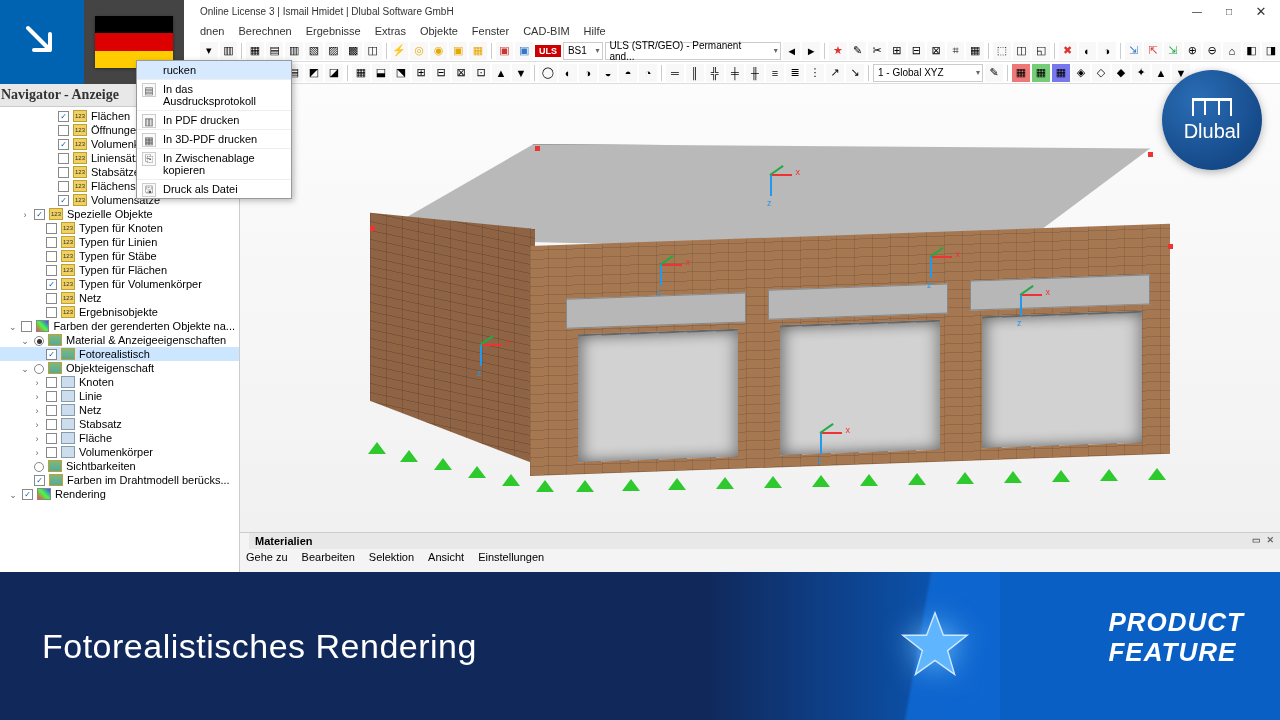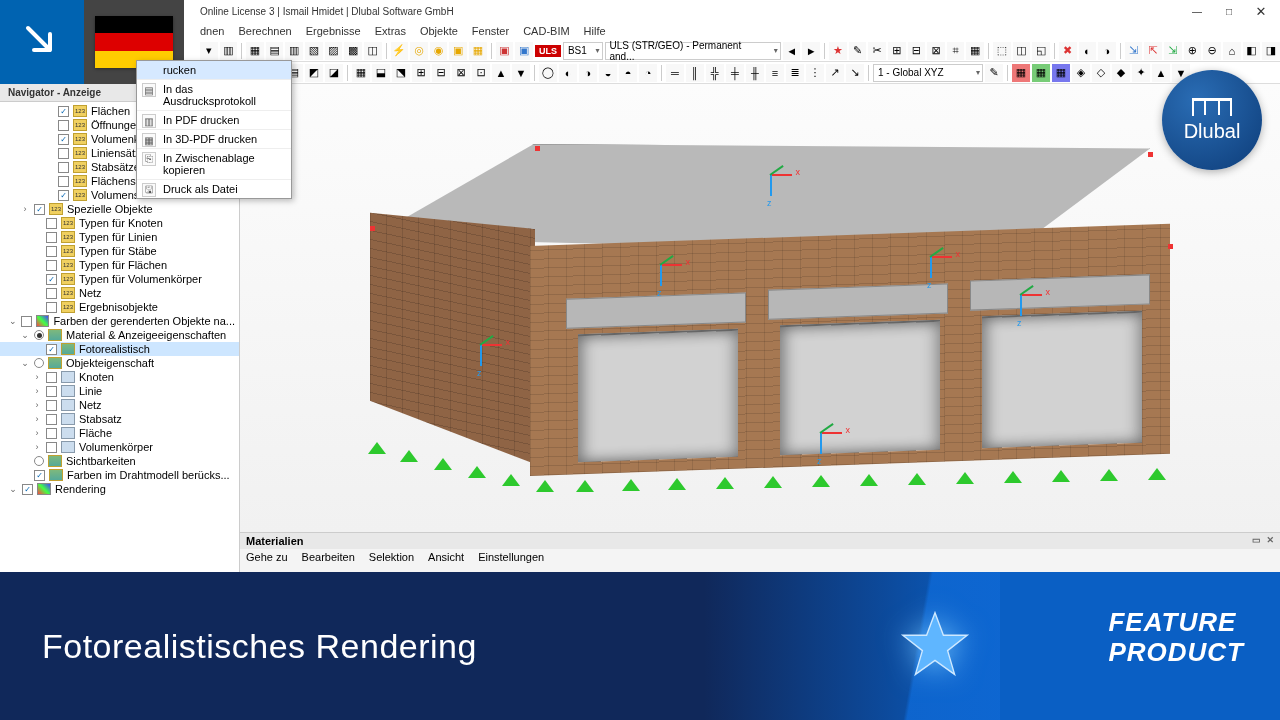--- a/index.html
+++ b/index.html
@@ -31,23 +31,23 @@
 .flag-de { width: 78px; height: 52px; display: flex; flex-direction: column; box-shadow: 0 1px 3px rgba(0,0,0,.4);}
 .flag-de div { flex: 1; }
 .badge-logo { position: absolute; right: 18px; top: 70px; width: 100px; height: 100px; border-radius: 50%; background: radial-gradient(circle at 35% 30%, #2a6db5, #0d3c78); display: flex; flex-direction: column; align-items: center; justify-content: center; color: #fff; z-index: 40; box-shadow: 0 2px 8px rgba(0,0,0,.3); }
 .badge-logo .bridge { width: 40px; height: 18px; border-top: 3px solid #fff; border-left: 2px solid #fff; border-right: 2px solid #fff; position: relative; margin-bottom: 4px; }
 .badge-logo .bridge::before, .badge-logo .bridge::after { content: ""; position: absolute; top: 0; width: 2px; height: 14px; background: #fff; }
 .badge-logo .bridge::before { left: 10px; } .badge-logo .bridge::after { right: 10px; }
 .badge-logo .label { font-size: 20px; font-weight: 500; }
 
 
 .navigator { position: absolute; left: 0; top: 84px; width: 240px; height: 490px; background: #fff; border-right: 1px solid #ccc; font-size: 11px; overflow: hidden; z-index: 30; }
-.nav-title { background: #e8e8e8; padding: 3px 8px; font-size: 10px; font-weight: bold; color: #333; border-bottom: 1px solid #ccc; }
+.nav-title { background: #e8e8e8; padding: 3px 1px; font-size: 14px; font-weight: bold; color: #333; border-bottom: 1px solid #ccc; font-family: Liberation Serif, serif; }
 .tree { padding: 2px 0; }
-.tree-item { display: flex; align-items: center; padding: 1px 4px; gap: 4px; white-space: nowrap; cursor: pointer; }
+.tree-item { display: flex; align-items: flex-end; padding: 1px 4px; gap: 4px; white-space: nowrap; cursor: pointer; }
 .tree-item.selected { background: #cde6ff; }
 .tree-item .indent { display: inline-block; }
 .expander { width: 10px; font-size: 9px; color: #666; text-align: center; }
 .cb { width: 11px; height: 11px; border: 1px solid #888; background: #fff; display: inline-flex; align-items: center; justify-content: center; font-size: 8px; color: #0063b1; }
 .cb.checked::before { content: "✓"; }
 .radio { width: 10px; height: 10px; border: 1px solid #888; border-radius: 50%; display: inline-flex; align-items: center; justify-content: center; }
 .radio.on::before { content: ""; width: 5px; height: 5px; background: #333; border-radius: 50%; }
 .ico { width: 14px; height: 12px; background: #f0d060; border: 1px solid #c0a030; font-size: 7px; display: flex; align-items: center; justify-content: center; color: #333;}
 .ico.num::before { content: "123"; font-size: 6px; }
 .ico.color { background: linear-gradient(45deg,#f44,#4f4,#44f); border:1px solid #888;}
@@ -70,21 +70,21 @@
 .opening { position: absolute; background: #d2d2d2; border-top: 2px solid #666; box-shadow: inset 6px 0 14px rgba(0,0,0,.35), inset -6px 0 14px rgba(0,0,0,.25); }
 .support { position: absolute; width: 18px; height: 12px; background: #2dc92d; clip-path: polygon(50% 0, 100% 100%, 0 100%); }
 .axis { position: absolute; font-size: 10px; }
 .axis .x { position:absolute; width: 22px; height: 2px; background: #e33; } .axis .x::after{content:"x"; position:absolute; right:-8px; top:-7px; color:#e33; font-size:9px;}
 .axis .y { position:absolute; width: 2px; height: 22px; background: #29e; } .axis .y::after{content:"z"; position:absolute; left:-3px; bottom:-12px; color:#29e; font-size:9px;}
 .axis .z { position:absolute; width: 16px; height: 2px; background: #2a4; transform: rotate(-35deg); transform-origin:left;} 
 .node { position: absolute; width: 5px; height: 5px; background: #e33; }
 
 
 .mat-panel { position: absolute; left: 240px; right: 0; top: 532px; height: 40px; background: #f4f4f4; border-top: 1px solid #ccc; font-size: 11px; z-index: 30;}
-.mat-panel .mp-title { background: #e8e8e8; padding: 2px 6px; font-weight: bold; display: flex; justify-content: space-between; }
+.mat-panel .mp-title { background: #e8e8e8; padding: 2px 6px; font-weight: bold; display: flex; justify-content: space-between; margin-left: 9px; }
 .mat-panel .mp-close { display: flex; gap: 6px; color: #666; font-size: 9px; }
 .mat-panel .mp-menu { padding: 2px 6px; display: flex; gap: 14px; font-size: 11px; }
 
 
 .banner { position: absolute; left: 0; bottom: 0; width: 100%; height: 148px; background: linear-gradient(90deg, #10285a 0%, #10285a 55%, #0a5fc4 78%, #0a5fc4 100%); display: flex; align-items: center; z-index: 70; }
 .banner .left-text { color: #fff; font-size: 34px; font-weight: 300; padding-left: 42px; font-family: "Segoe UI Light","Segoe UI",sans-serif; letter-spacing: .5px; }
 .banner .wedge { position: absolute; right: 280px; top: 0; width: 160px; height: 100%; background: linear-gradient(100deg, transparent 48%, rgba(14,103,210,.9) 50%); }
 .banner .star { position: absolute; right: 310px; top: 38px; width: 70px; height: 70px; filter: drop-shadow(0 0 14px rgba(120,200,255,.8)); }
 .banner .star svg { width: 100%; height: 100%; }
 .banner .right-text { position: absolute; right: 36px; top: 36px; color: #fff; font-size: 26px; font-weight: 600; line-height: 1.15; font-style: italic; letter-spacing: 1px; }
@@ -530,16 +530,16 @@
 
 <div class="banner">
   <div class="left-text">Fotorealistisches Rendering</div>
   <div class="wedge"></div>
   <div class="star">
     <svg viewBox="0 0 50 50">
         <polygon points="25,2 31,18 48,18 34,29 39,46 25,36 11,46 16,29 2,18 19,18" fill="#5fb6ff" stroke="#cfe9ff" stroke-width="1"></polygon>
       </svg>
   </div>
   <div class="right-text">
+    <div>PRODUCT</div>
     <div>FEATURE</div>
-    <div>PRODUCT</div>
   </div>
 </div>
 
 </body></html>

